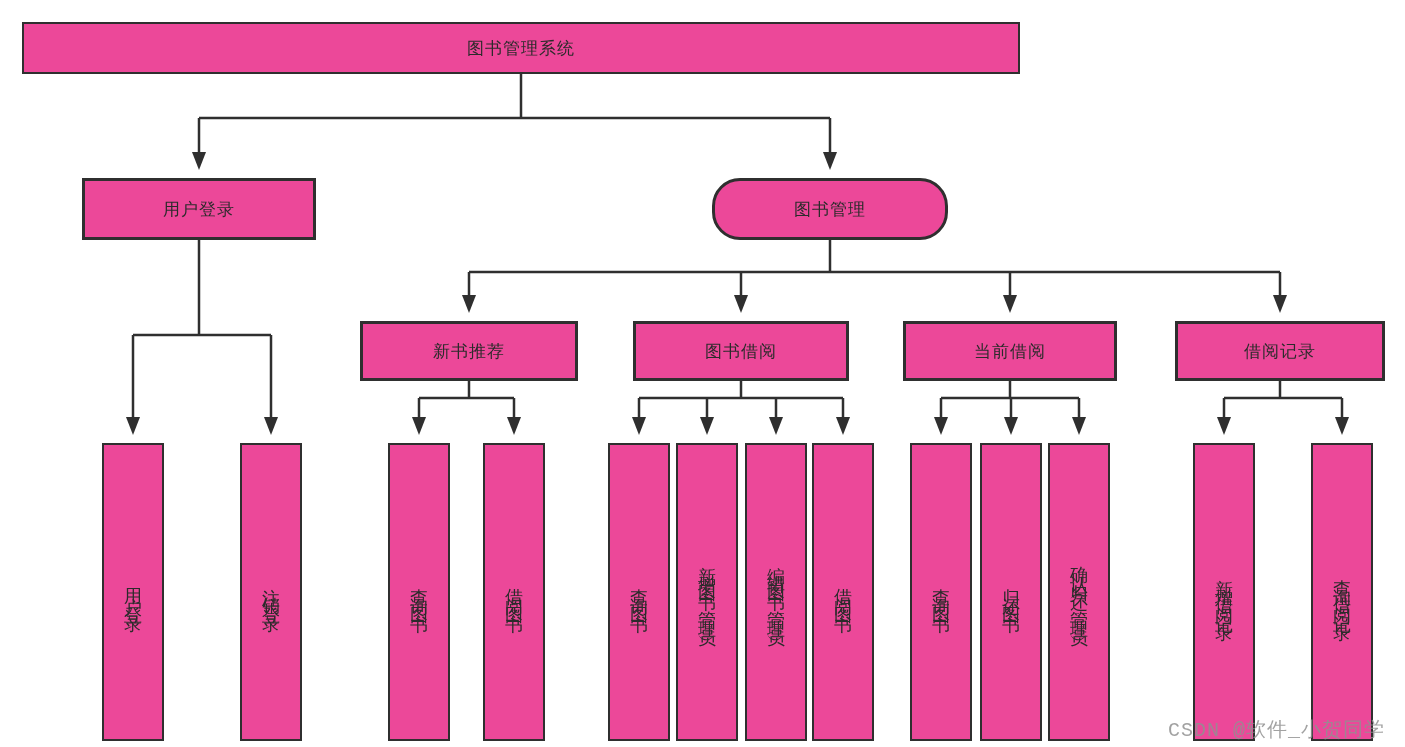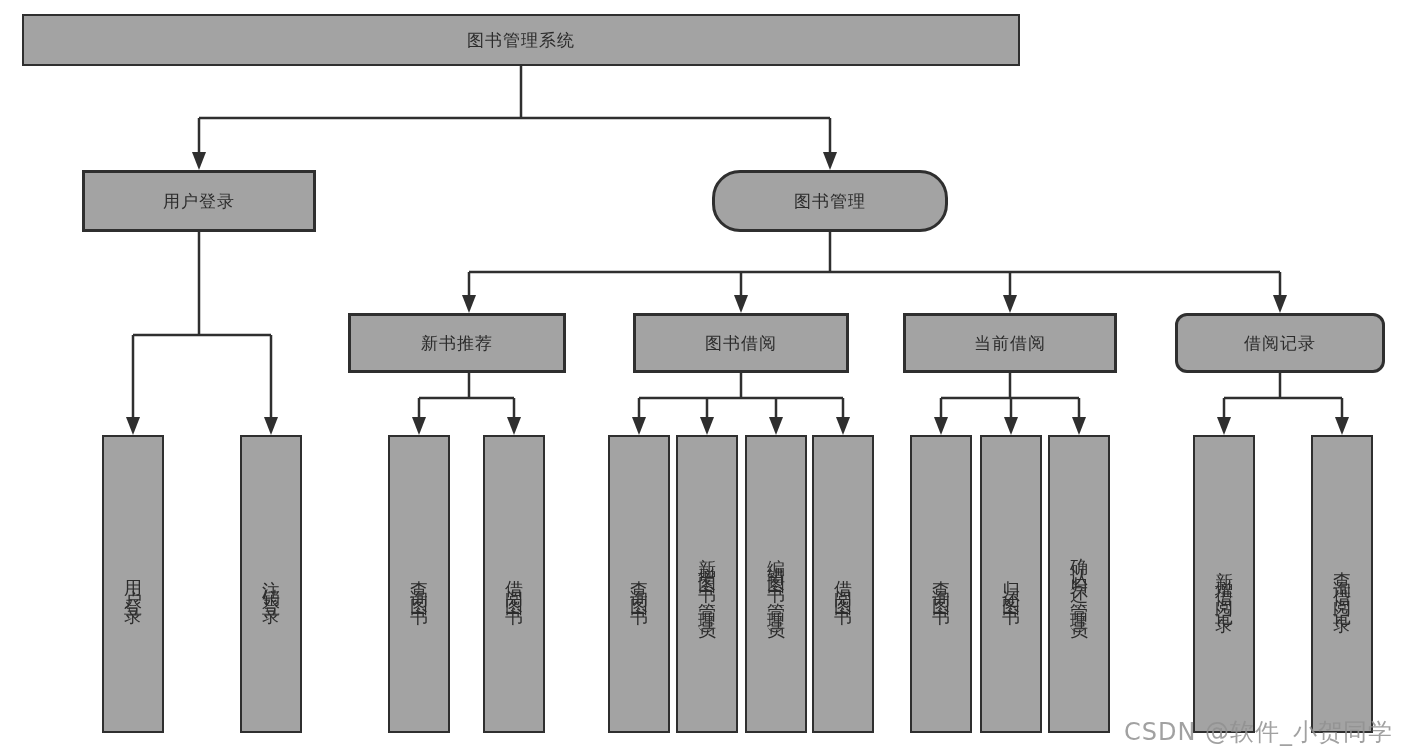--- a/index.html
+++ b/index.html
@@ -21,54 +21,56 @@
     position: absolute;
     left: 0;
     top: 0;
     width: 1405px;
     height: 747px;
     pointer-events: none;
   }
   .box {
     position: absolute;
     box-sizing: border-box;
-    background: #a3a3a3;
+    background: #ec4899;
     border: 2px solid #2f2f2f;
     display: flex;
     align-items: center;
     justify-content: center;
     color: #2b2b2b;
     font-size: 17px;
     letter-spacing: 1px;
     text-align: right;
+    margin-top: 8px;
   }
   .box.emph {
     border-width: 3px;
   }
   .box.leaf {
     border-width: 2px;
   }
   .leaf-text {
     writing-mode: vertical-rl;
     text-orientation: mixed;
     font-size: 18px;
     letter-spacing: 9px;
     line-height: 1;
     color: #2b2b2b;
     max-height: 288px;
   }
   .watermark {
     position: absolute;
-    right: 12px;
+    right: 20px;
     top: 716px;
-    font-size: 24px;
+    font-size: 20px;
     color: rgba(145, 145, 145, 0.85);
     letter-spacing: 1px;
     white-space: nowrap;
     z-index: 5;
+    font-family: Liberation Mono, monospace;
   }
 </style>
 </head>
 <body>
 
 <div class="canvas">
 
   <svg class="connectors" width="1405" height="747" viewBox="0 0 1405 747" xmlns="http://www.w3.org/2000/svg">
     <g stroke="#2f2f2f" stroke-width="2.5" fill="#2f2f2f">
 
@@ -131,24 +133,24 @@
       <line x1="1342" y1="398" x2="1342" y2="421"></line>
       <polygon points="1335,417 1349,417 1342,435" stroke="none"></polygon>
     </g>
   </svg>
 
   <div class="box" style="left:22px; top:14px; width:998px; height:52px;">图书管理系统</div>
 
   <div class="box emph" style="left:82px; top:170px; width:234px; height:62px;">用户登录</div>
   <div class="box emph" style="left:712px; top:170px; width:236px; height:62px;border-radius:28px;">图书管理</div>
 
-  <div class="box emph" style="left:348px; top:313px; width:218px; height:60px;">新书推荐</div>
+  <div class="box emph" style="left:360px; top:313px; width:218px; height:60px;">新书推荐</div>
   <div class="box emph" style="left:903px; top:313px; width:214px; height:60px;">当前借阅</div>
   <div class="box emph" style="left:633px; top:313px; width:216px; height:60px;">图书借阅</div>
-  <div class="box emph" style="left:1175px; top:313px; width:210px; height:60px;border-radius:12px;">借阅记录</div>
+  <div class="box emph" style="left:1175px; top:313px; width:210px; height:60px;">借阅记录</div>
 
   <div class="box leaf" style="left:102px; top:435px; width:62px; height:298px;">
     <span class="leaf-text">用户登录</span>
   </div>
   <div class="box leaf" style="left:240px; top:435px; width:62px; height:298px;">
     <span class="leaf-text">注销登录</span>
   </div>
 
   <div class="box leaf" style="left:388px; top:435px; width:62px; height:298px;">
     <span class="leaf-text">查询图书</span>

